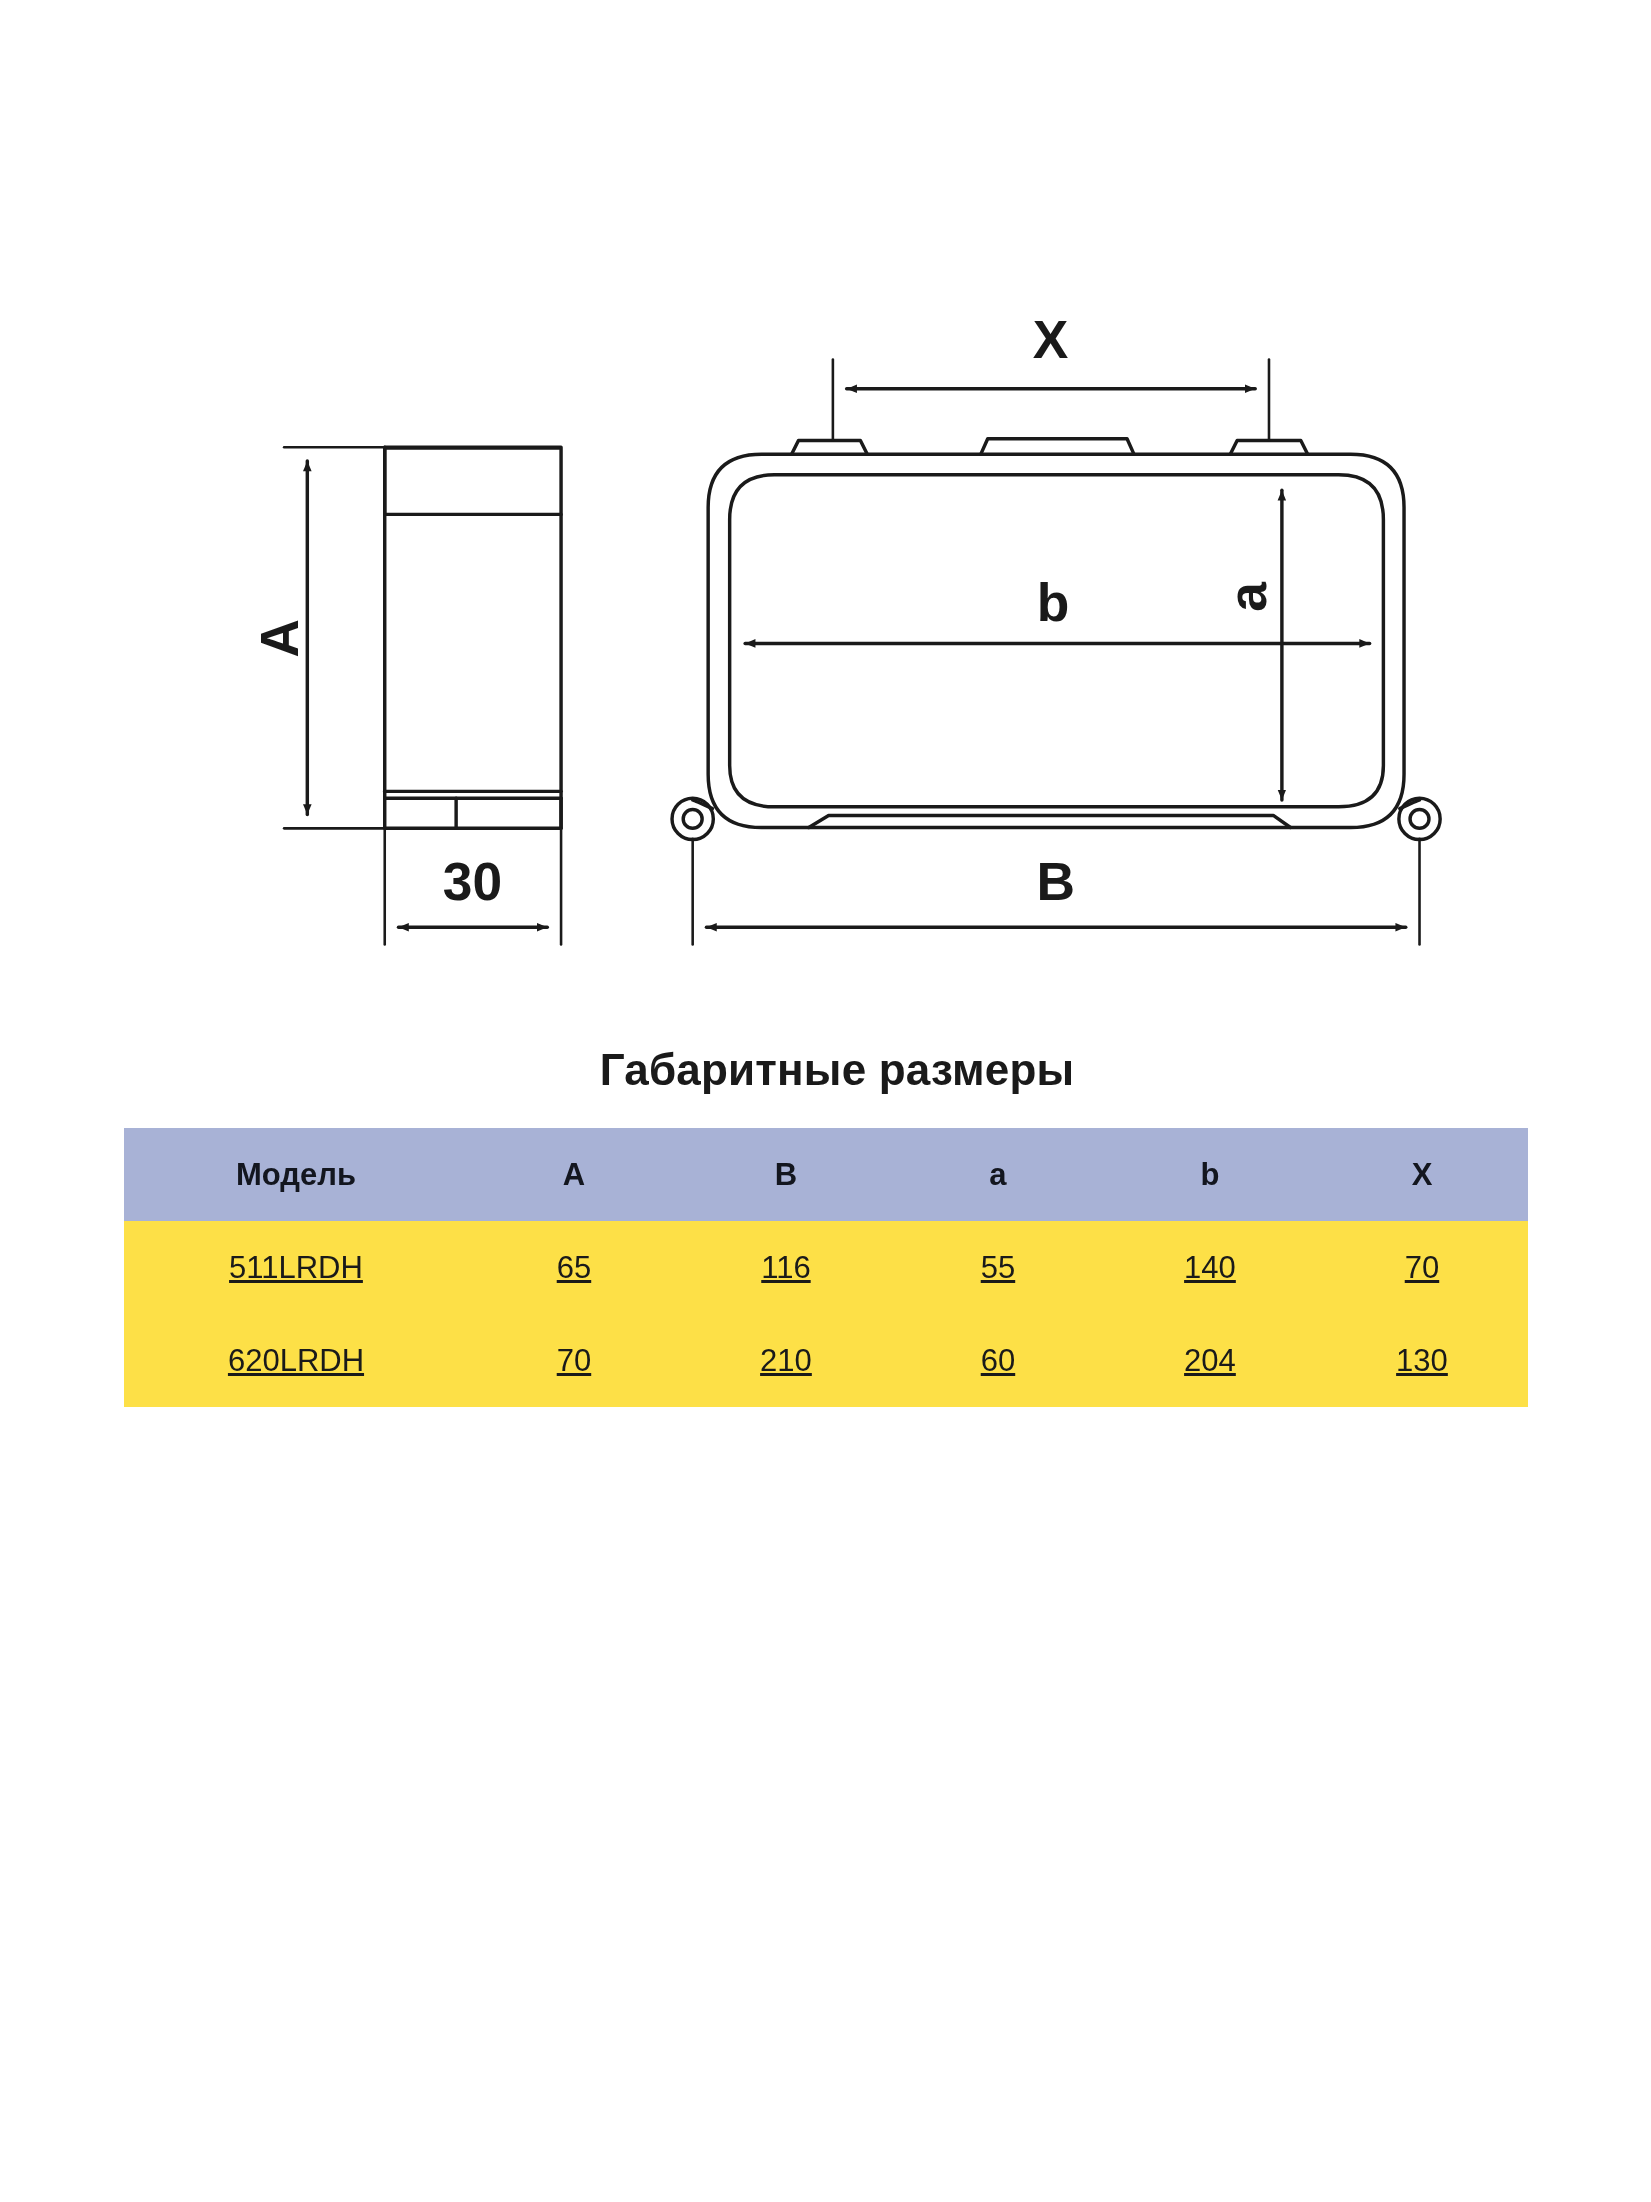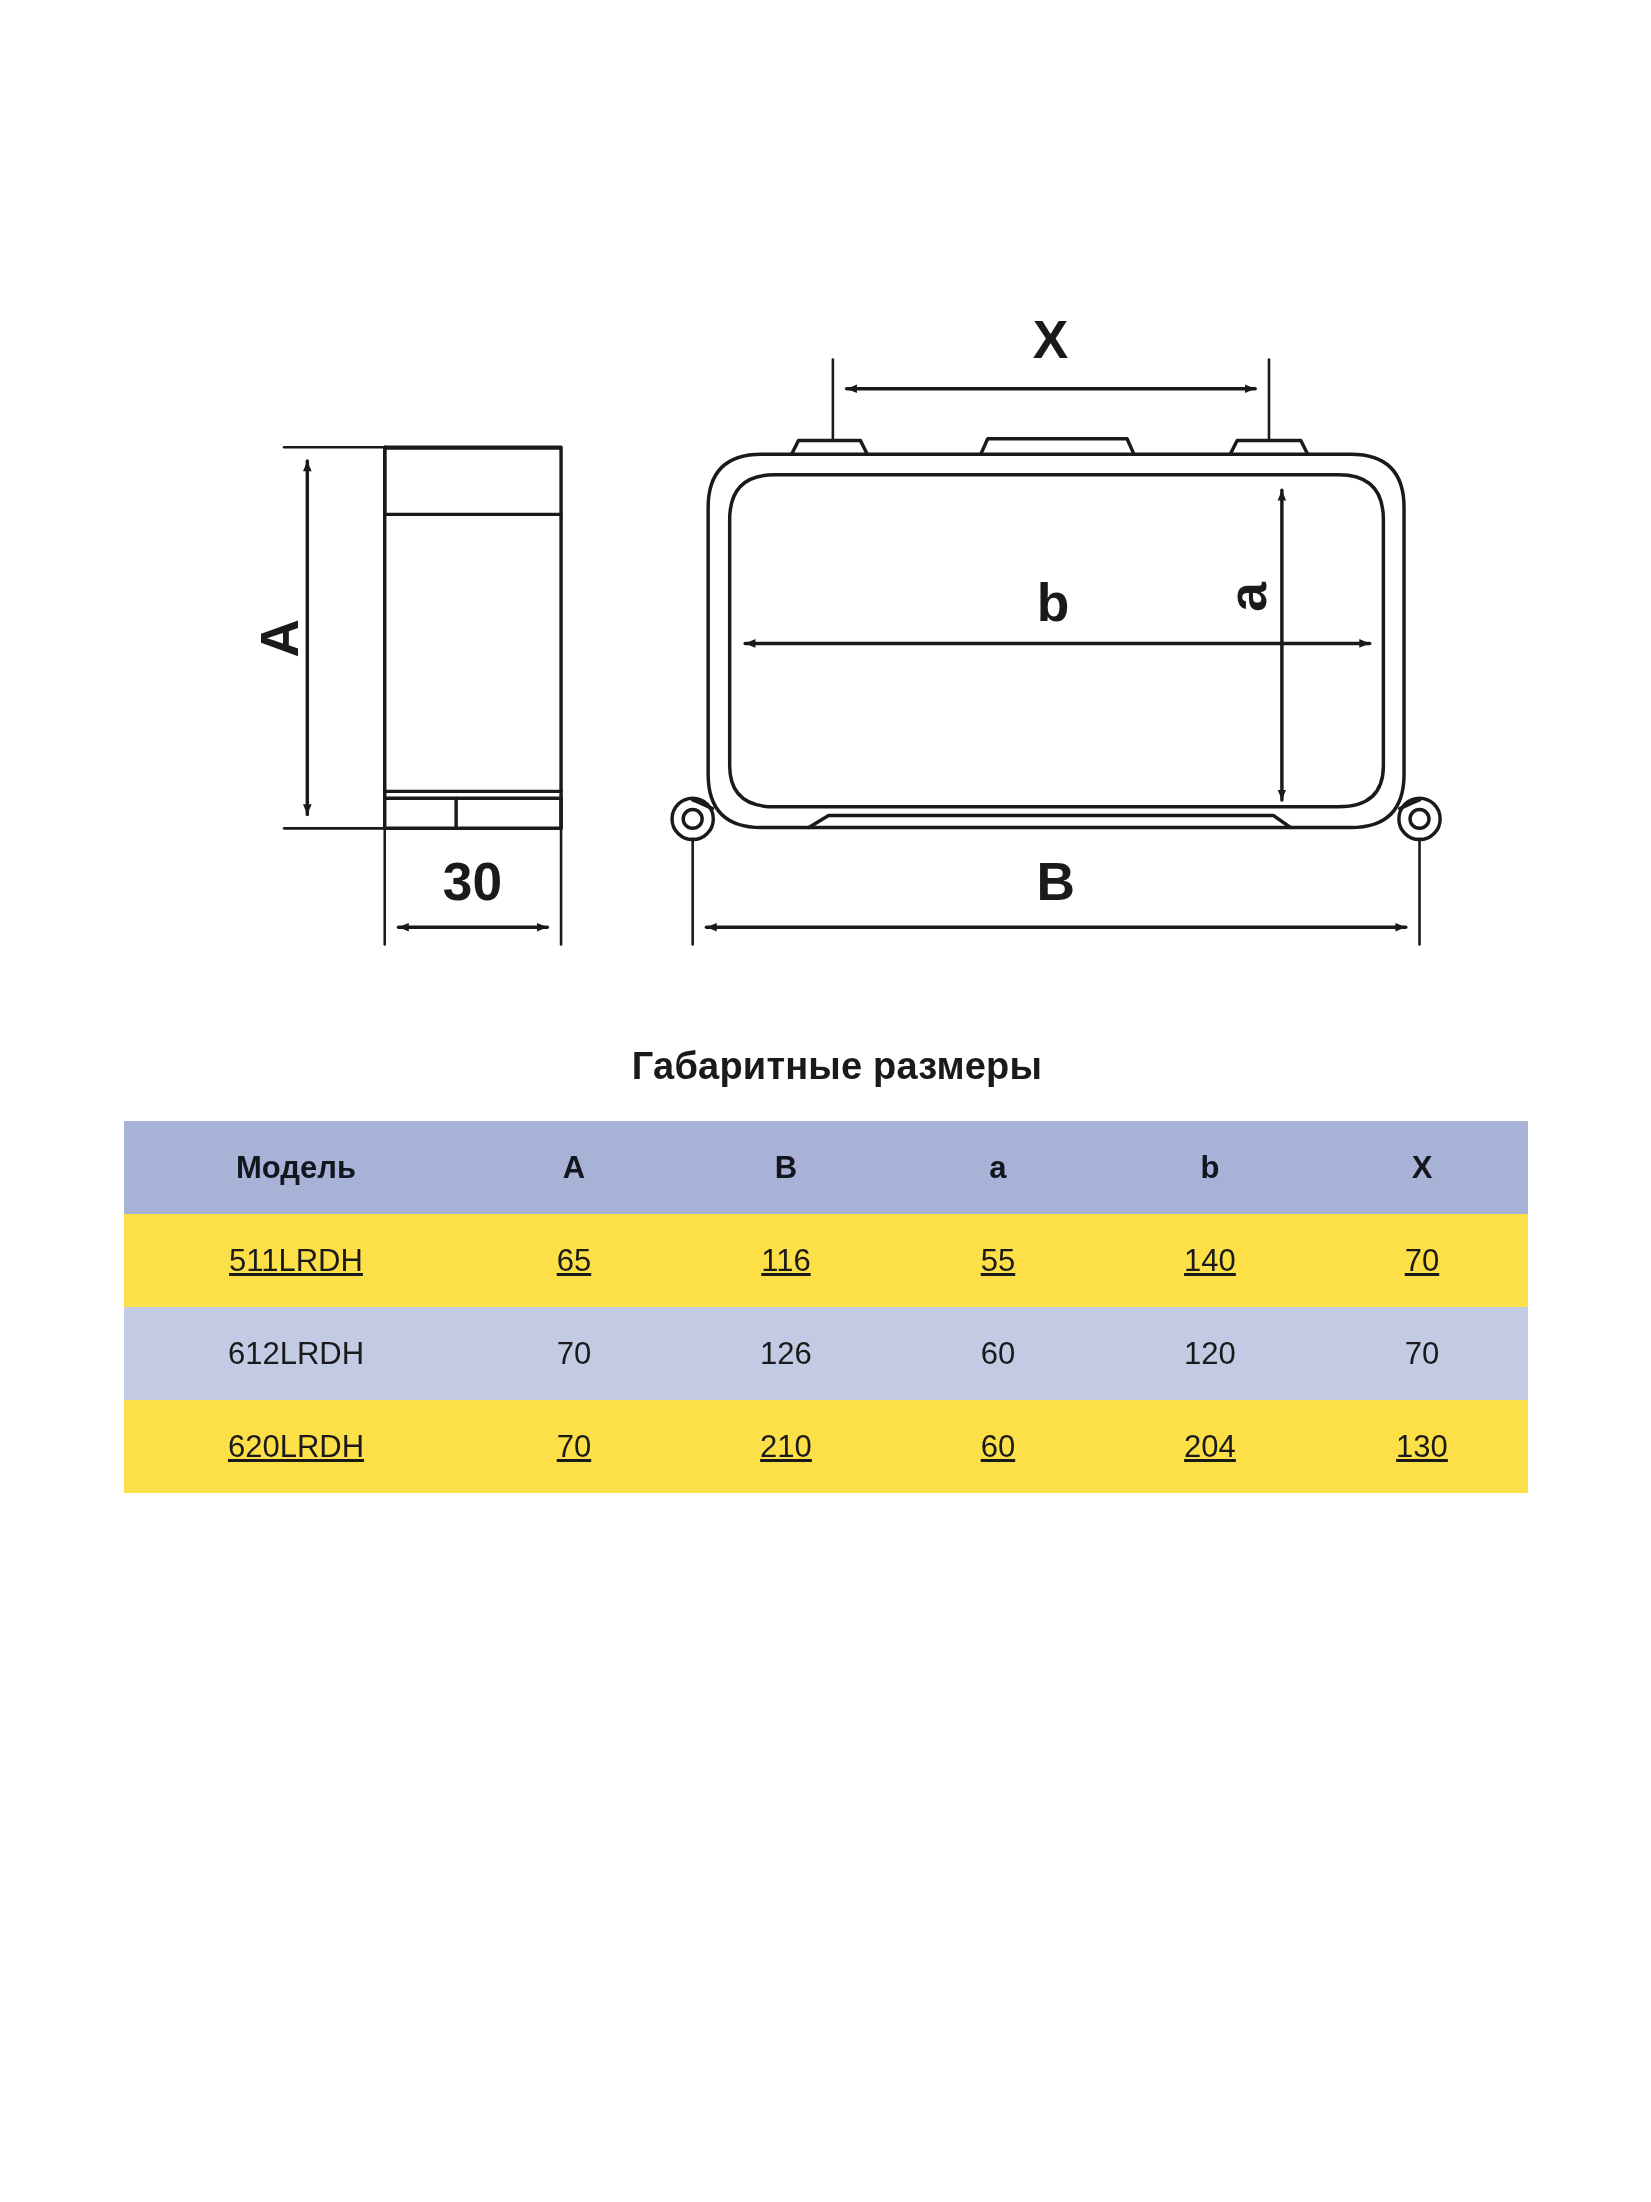--- a/index.html
+++ b/index.html
@@ -30,21 +30,21 @@
 
   
   .table-section {
     position: absolute;
     left: 0;
     top: 1045px;
     width: 1652px;
   }
   .table-title {
     text-align: center;
-    font-size: 38px;
+    font-size: 44px;
     font-weight: bold;
     letter-spacing: 0.2px;
     color: #1a1a1a;
     margin: 0 0 33px 8px;
     padding-left: 14px;
   }
   table.dims {
     border-collapse: collapse;
     width: 1404px;
     margin: 0 auto;
@@ -208,28 +208,20 @@
     </thead>
     <tbody>
       <tr class="odd">
         <td class="model-col">511LRDH</td>
         <td>65</td>
         <td>116</td>
         <td>55</td>
         <td>140</td>
         <td>70</td>
       </tr>
-      <tr class="even">
-        <td class="model-col">612LRDH</td>
-        <td>70</td>
-        <td>126</td>
-        <td>60</td>
-        <td>120</td>
-        <td>70</td>
-      </tr>
       <tr class="odd">
         <td class="model-col">620LRDH</td>
         <td>70</td>
         <td>210</td>
         <td>60</td>
         <td>204</td>
         <td>130</td>
       </tr>
     </tbody>
   </table>

